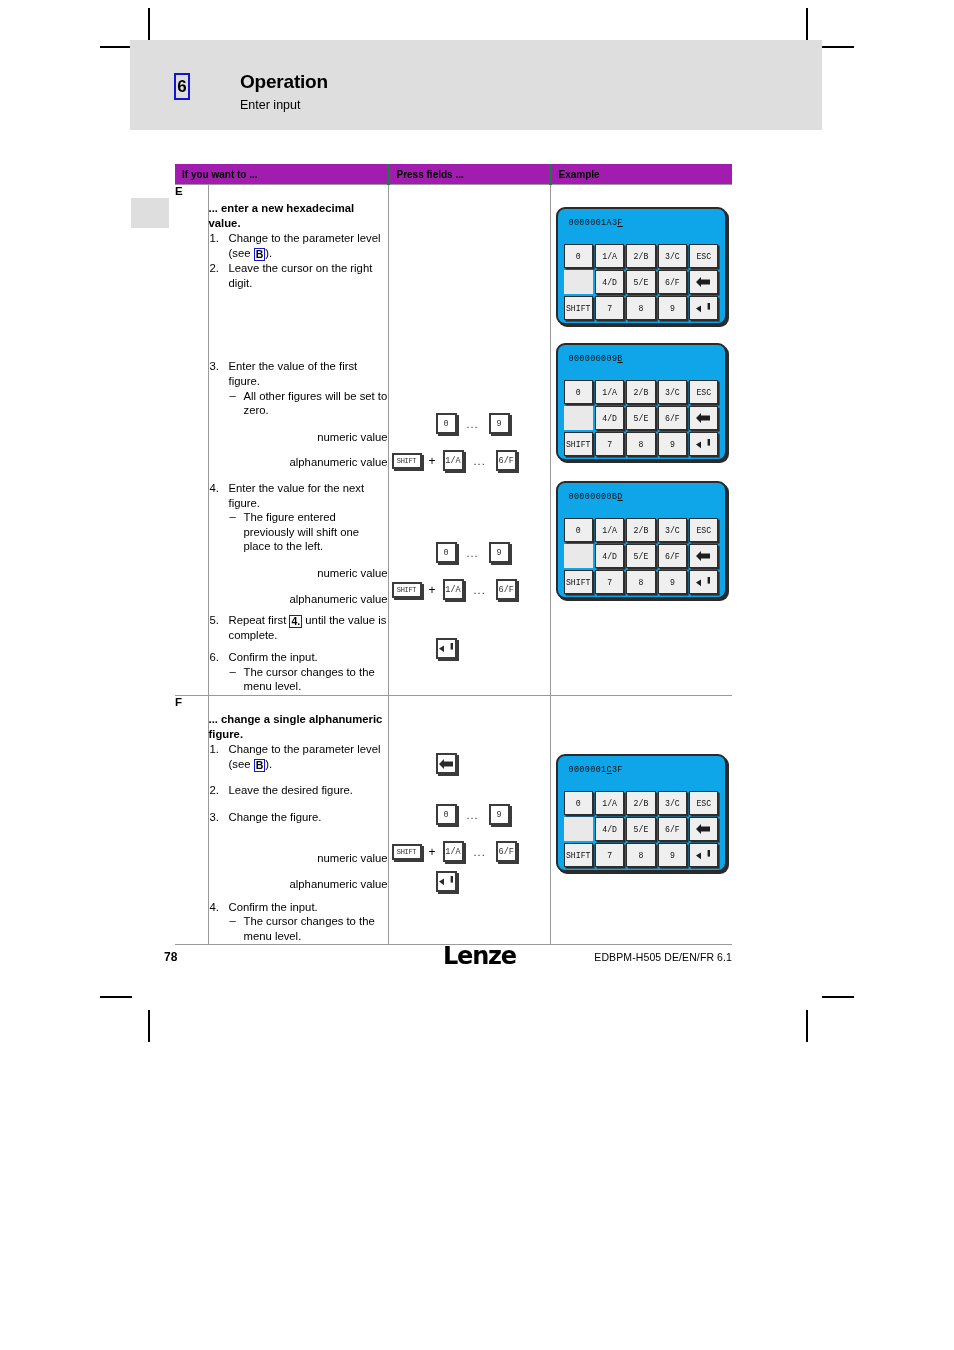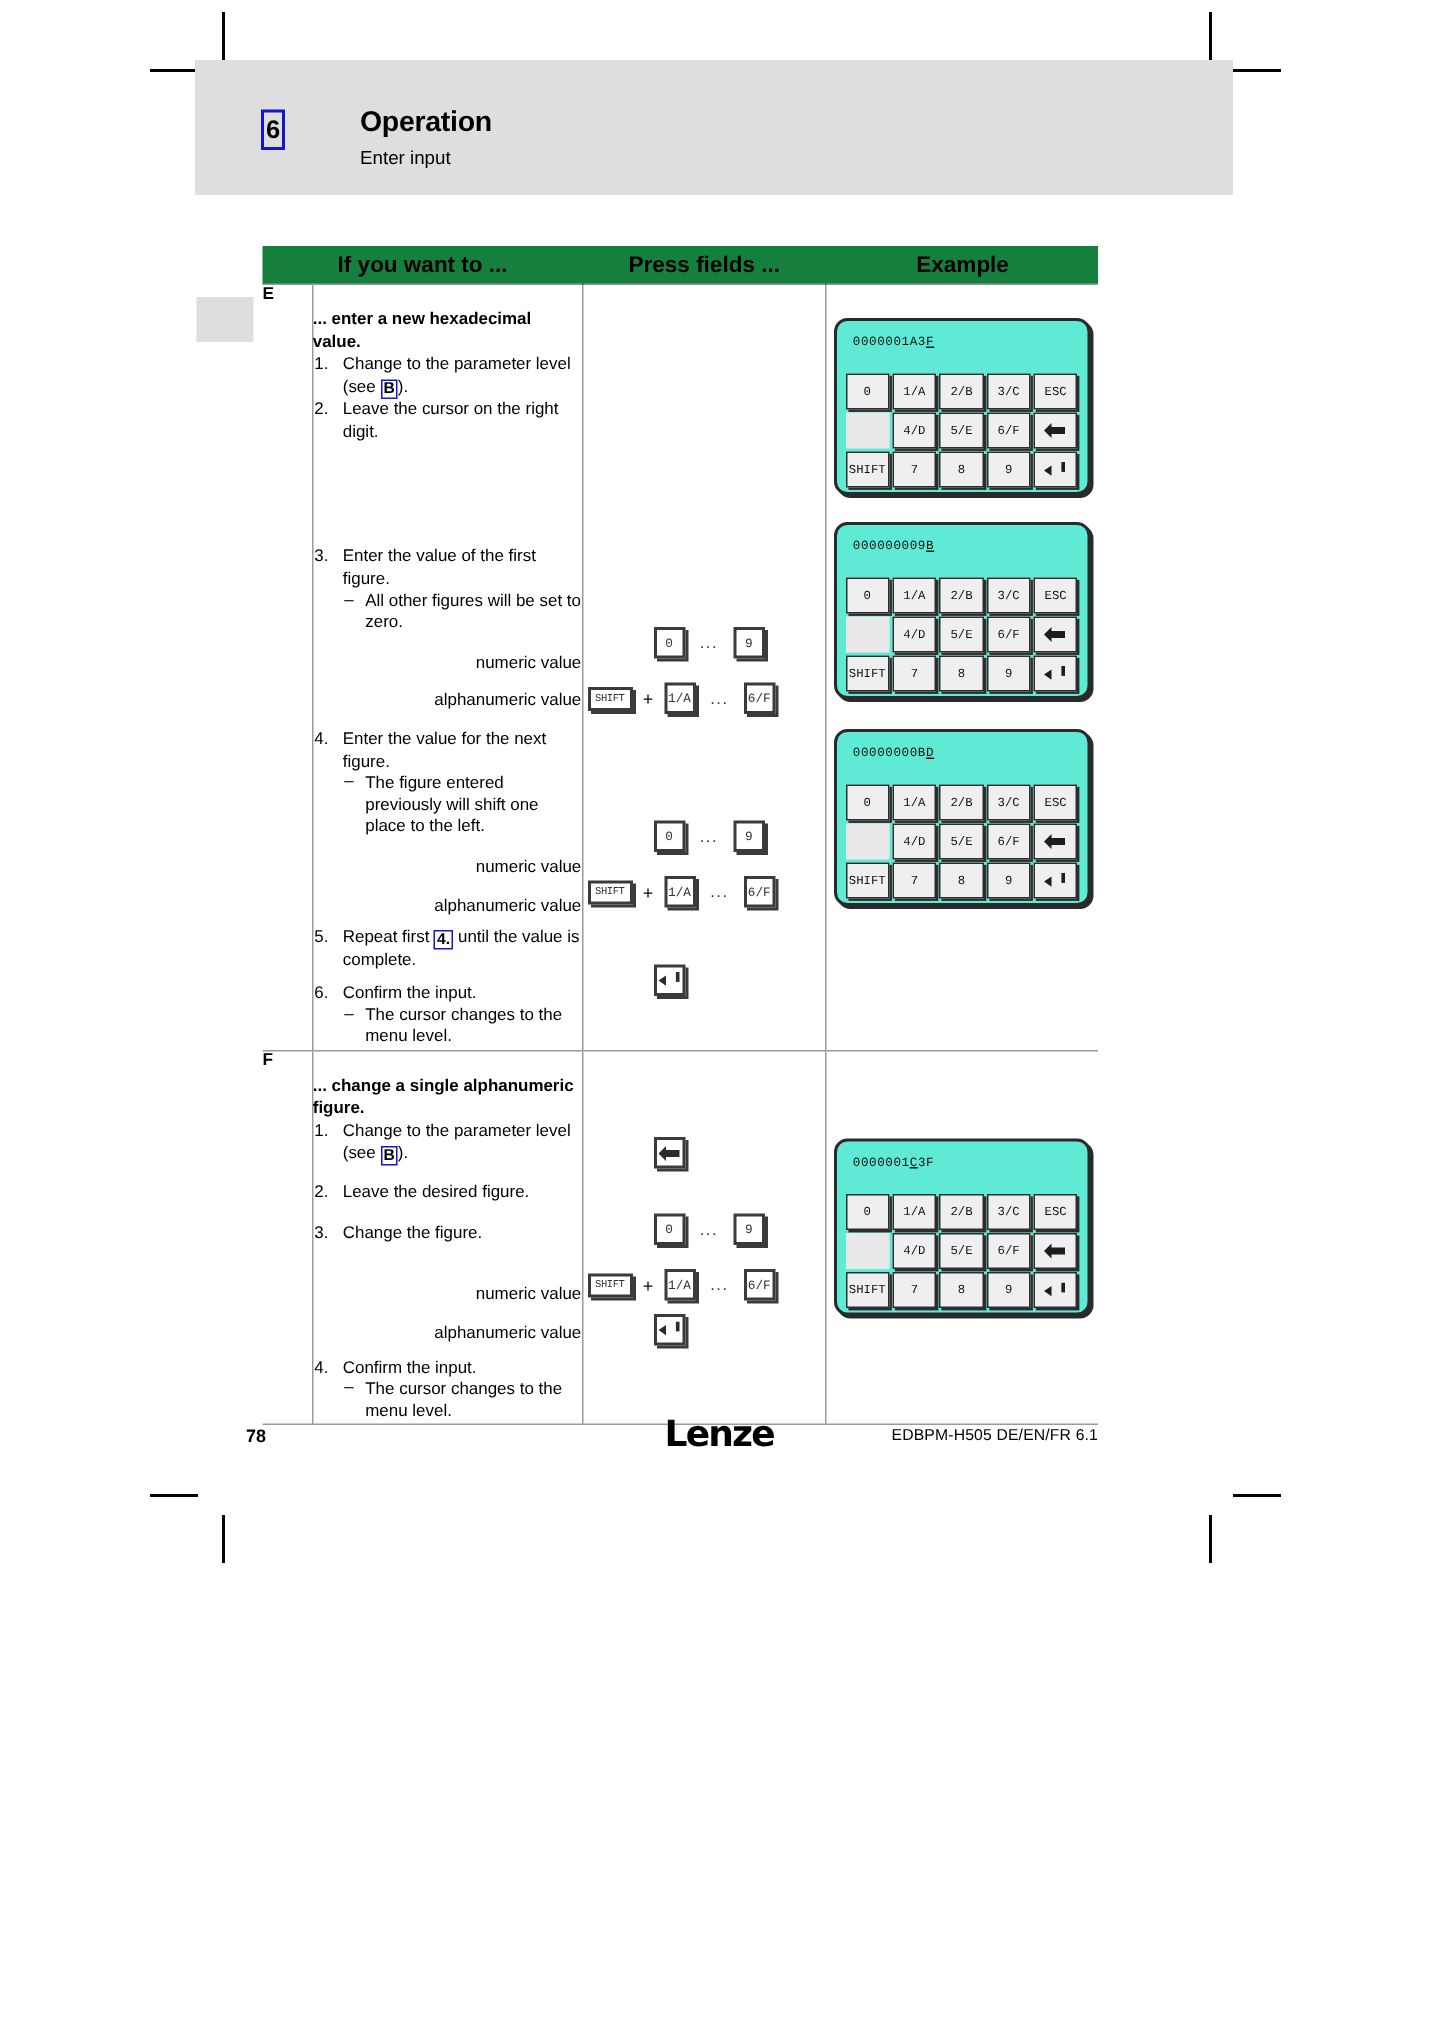--- a/index.html
+++ b/index.html
@@ -80,30 +80,30 @@
     width: 557px;
     border-collapse: collapse;
     font-size: 11.3px;
   }
   #table col.c-letter { width: 33px; }
   #table col.c-text   { width: 180px; }
   #table col.c-press  { width: 162px; }
   #table col.c-ex     { width: 182px; }
 
   #table thead th {
-    background: #15803d;
-    text-align: center;
-    font-size: 15px;
+    background: #a21caf;
+    text-align: left;
+    font-size: 10px;
     font-weight: bold;
     padding: 4px 6px 4px 7px;
     border: none;
     vertical-align: middle;
     height: 12px;
   }
-  #table thead th.sep { border-left: 1px solid #15803d; }
+  #table thead th.sep { border-left: 3px solid #15803d; }
 
   #table tbody td {
     vertical-align: top;
     padding: 0;
     border-top: 1px solid #9a9a9a;
     border-bottom: 1px solid #9a9a9a;
   }
 
   td.letter {
     padding: 7px 0 0 7px;
@@ -213,21 +213,21 @@
     padding: 0 7px;
     color: #000;
   }
   .arrow-svg { display: block; }
 
   
   .keypad {
     position: absolute;
     width: 171px;
     height: 118px;
-    background: #5eead4;
+    background: #0ea5e9;
     border: 2px solid #2a2a2a;
     border-radius: 9px;
     box-sizing: border-box;
     box-shadow: 2px 2px 0 #2a2a2a;
     padding: 5px 6px;
   }
   .kp-display {
     height: 30px;
     font-family: "Liberation Mono", monospace;
     font-size: 8.4px;

